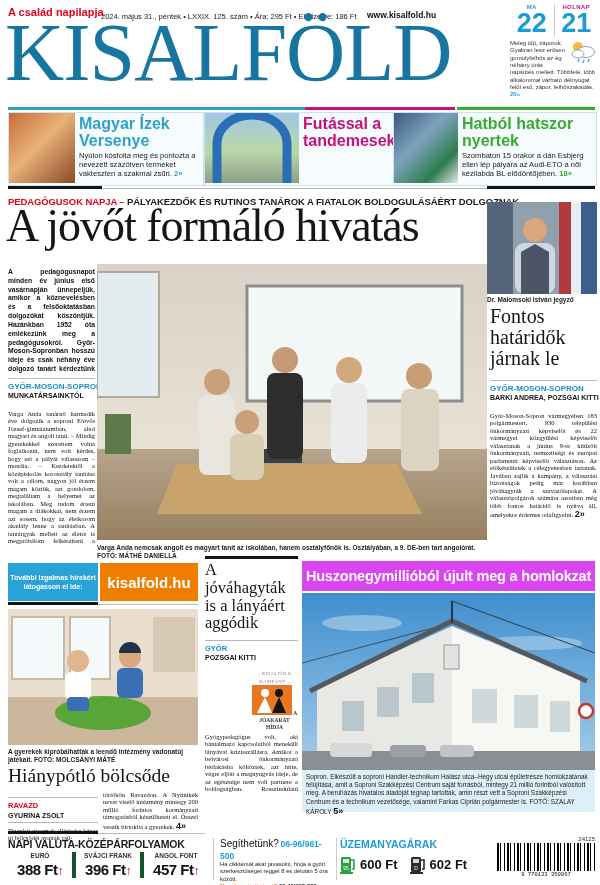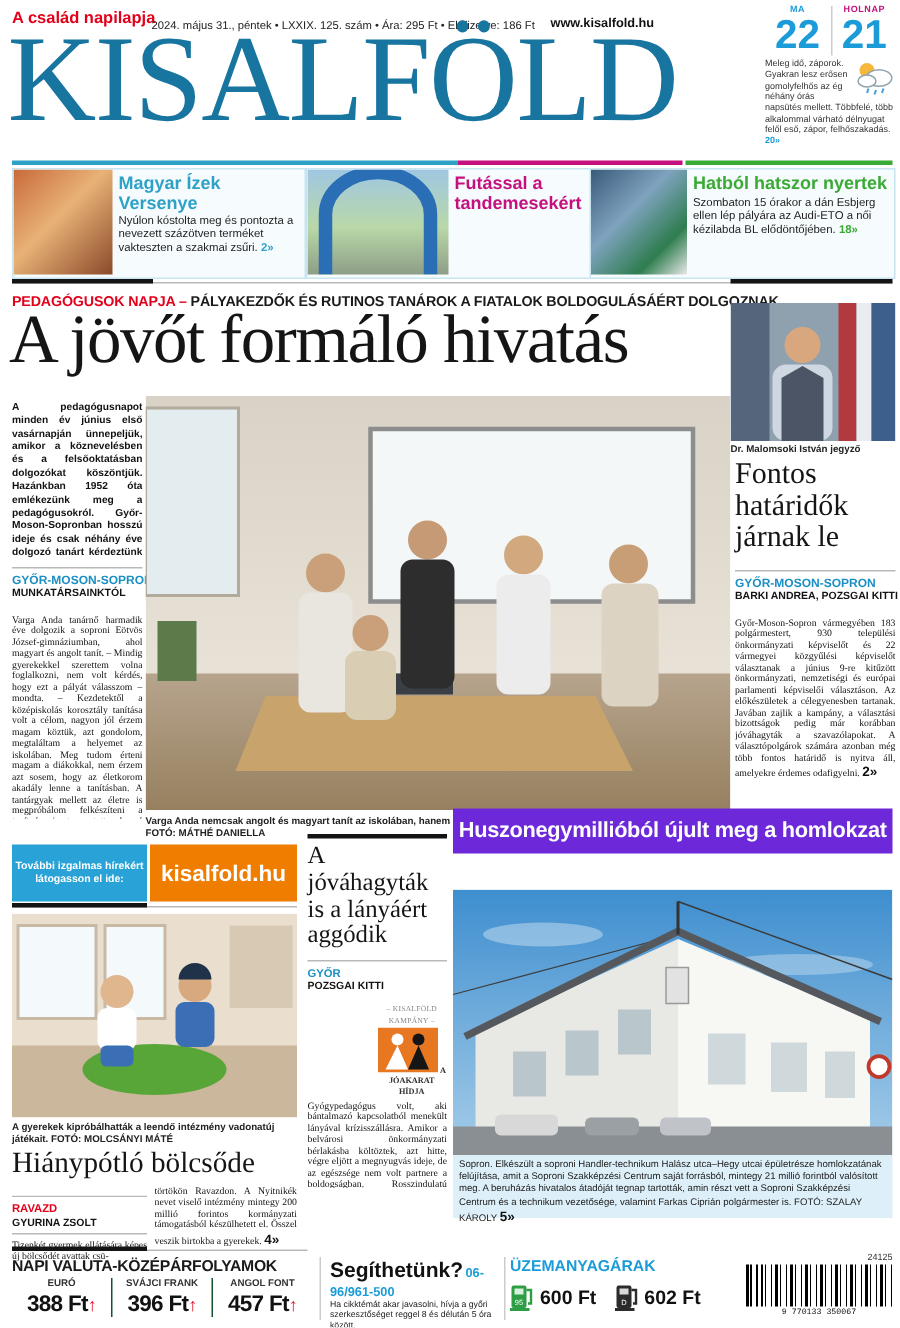--- a/index.html
+++ b/index.html
@@ -32,21 +32,21 @@
   
   .seg{top:107px;height:3px;}
   .seg.teal{left:8px;width:297px;background:#2ea2c6;}
   .seg.mag{left:305px;width:150px;background:#c4117d;}
   .seg.grn{left:457px;width:138px;background:#3aaa35;}
 
   
   .teaser{top:112px;height:72px;border:1px solid #c9e4f1;background:#f6fbfe;}
   .t-photo{position:absolute;left:0;top:0;height:70px;}
   .t-text{position:absolute;top:3px;bottom:2px;right:3px;}
-  .t-title{font-size:12px;font-weight:bold;line-height:1.05;margin-bottom:1px;}
+  .t-title{font-size:16px;font-weight:bold;line-height:1.05;margin-bottom:1px;}
   .t-body{font-size:7.6px;line-height:1.2;color:#222;}
   .t-pg{font-weight:bold;}
   .t1 .t-title,.t1 .t-pg{color:#2ea2c6;}
   .t2 .t-title,.t2 .t-pg{color:#c4117d;}
   .t3 .t-title,.t3 .t-pg{color:#3aaa35;}
 
   .rule{height:1px;background:#b9b9b9;}
   .rule-black{height:3px;background:#141414;}
 
   
@@ -80,45 +80,45 @@
               font-size:15px;font-weight:bold;display:flex;align-items:center;justify-content:center;}
 
   
   .sick-head{left:205px;top:561px;width:93px;font-size:16.5px;line-height:1.08;color:#151515;}
   .sick-body{left:205px;top:668px;width:93px;height:124px;}
   .badge{float:right;width:47px;margin:1px 0 2px 3px;text-align:center;}
   .badge-kicker{font-size:5px;color:#888;letter-spacing:0.2px;}
   .badge-label{font-size:5.5px;font-weight:bold;color:#333;line-height:1.1;}
 
   
-  .banner{left:302px;top:539px;width:293px;height:30px;background:#6d28d9;color:#fff;
+  .banner{left:302px;top:561px;width:293px;height:30px;background:#d946ef;color:#fff;
           font-size:14.5px;font-weight:bold;display:flex;align-items:center;justify-content:center;
           letter-spacing:-0.2px;}
   .facade-photo{left:302px;top:593px;width:293px;height:177px;}
   .facade-cap{left:302px;top:770px;width:293px;height:42px;background:#ddeff8;
               font-size:6.4px;line-height:1.28;color:#222;padding:3px 4px;box-sizing:border-box;}
 
   
   .kids-photo{left:8px;top:609px;width:190px;height:136px;}
   .nursery-cap{left:8px;top:748px;width:190px;}
   .nursery-head{left:8px;top:765px;width:192px;font-size:19.5px;color:#151515;}
   .ncol1{left:8px;top:797px;width:90px;height:62px;}
   .ncol2{left:103px;top:791px;width:95px;height:68px;}
 
   
   .cur-title{left:8px;top:838px;font-size:10.5px;font-weight:bold;letter-spacing:-0.2px;}
   .cur-row{left:8px;top:852px;width:200px;display:flex;}
-  .cur-col{width:66px;text-align:center;border-right:1px solid #14532d;}
+  .cur-col{width:66px;text-align:center;border-right:4px solid #14532d;}
   .cur-col:last-child{border-right:none;}
   .cur-name{font-size:6.5px;font-weight:bold;color:#333;margin-bottom:2px;}
   .cur-val{font-size:15px;font-weight:bold;color:#111;letter-spacing:-0.5px;}
   .up{color:#e2001a;font-size:12px;font-weight:bold;}
   .vsep{width:1px;background:#ccc;top:838px;height:42px;}
   .help{left:220px;top:838px;width:112px;font-size:5.8px;line-height:1.25;color:#222;}
-  .help-title{font-size:14px;font-weight:bold;color:#111;}
+  .help-title{font-size:10px;font-weight:normal;color:#111;}
   .help-phone{font-size:8.5px;font-weight:bold;color:#1b9cd8;}
   .hq{color:#ef7d00;font-weight:bold;}
   .hn{color:#111;font-weight:bold;}
   .fuel-title{left:340px;top:838px;font-size:10.5px;font-weight:bold;color:#1b9cd8;}
   .fuel-row{left:340px;top:854px;width:152px;display:flex;align-items:center;gap:4px;}
   .fuel-price{font-size:13px;font-weight:bold;color:#111;margin-right:8px;}
   .barcode-wrap{left:497px;top:836px;width:98px;height:46px;}
   .issue{font-size:6px;color:#333;text-align:right;}
   .bars{height:28px;margin-top:1px;background:
         repeating-linear-gradient(90deg,#000 0 2px,#fff 2px 3px,#000 3px 4px,#fff 4px 7px,#000 7px 8px,#fff 8px 10px);}

